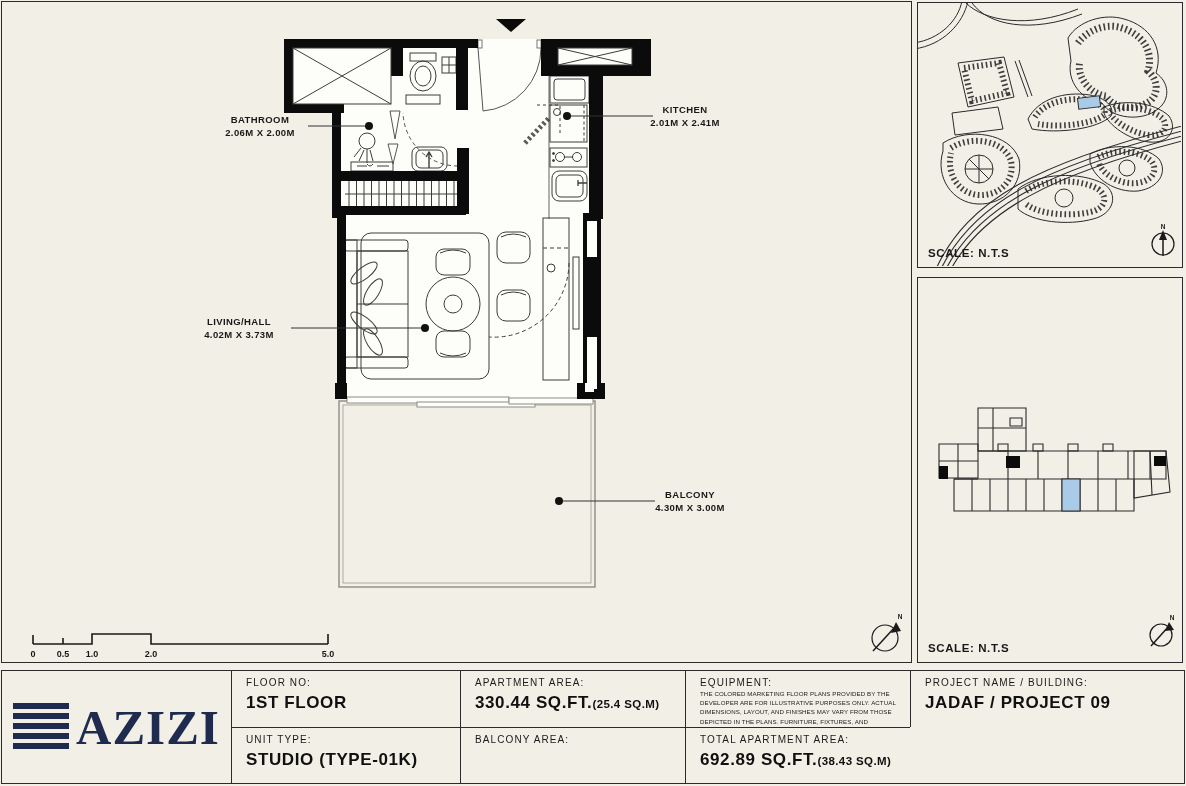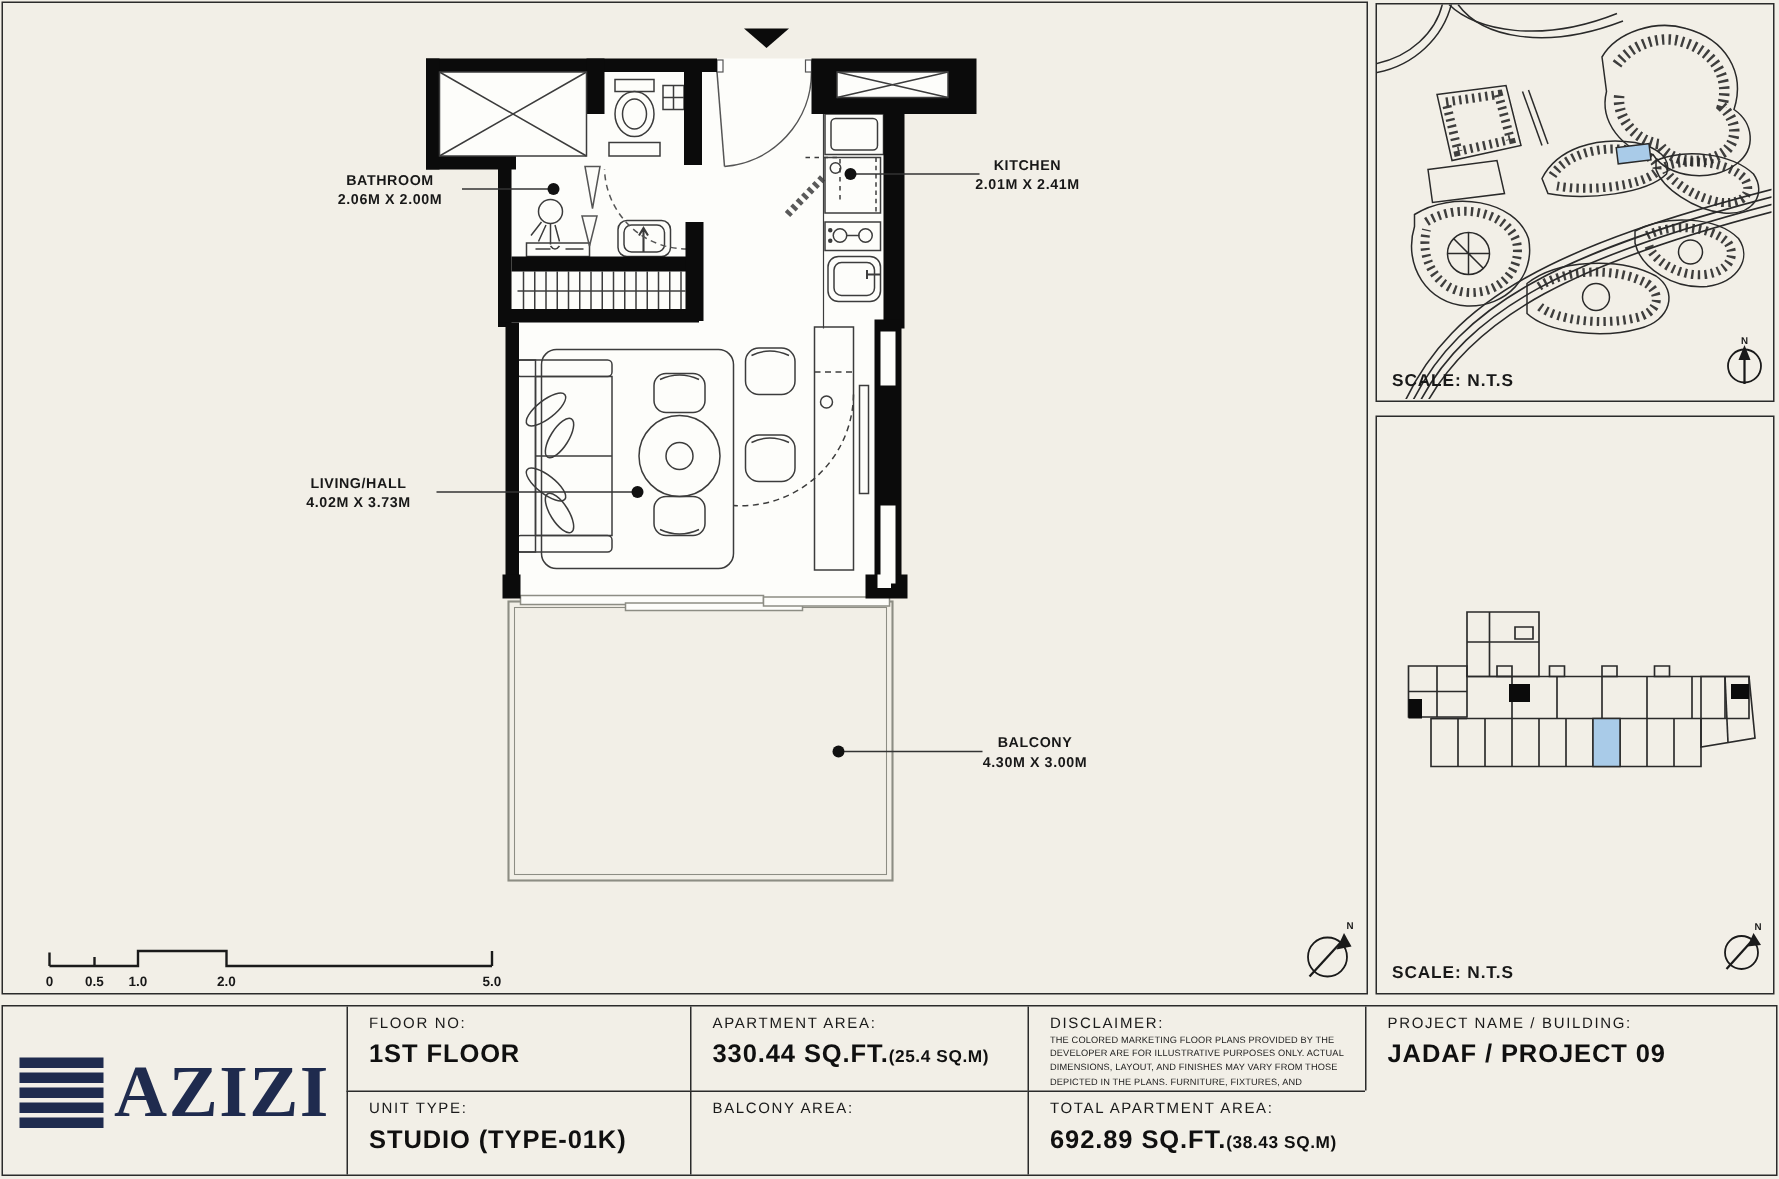--- a/index.html
+++ b/index.html
@@ -27,21 +27,21 @@
     display:grid;grid-template-columns:229px 229px 225px 225px 1fr;grid-template-rows:1fr 1fr;
   }
   .cell{border-left:1.6px solid #2b2b2b;padding:6px 14px 0 14px;box-sizing:border-box;overflow:hidden;}
   .cell.r2{border-top:1.6px solid #2b2b2b;}
   #logo-cell{grid-row:1 / span 2;border-left:none;display:flex;align-items:center;justify-content:center;padding:0;}
   .tb-label{font-size:10px;font-weight:400;letter-spacing:1.1px;color:#1a1a1a;margin-bottom:5px;}
   .tb-value{font-size:17px;font-weight:700;letter-spacing:.6px;color:#101010;white-space:nowrap;}
   .tb-metric{font-size:11.5px;font-weight:700;letter-spacing:.4px;}
   .disclaimer-text{font-size:6.15px;line-height:1.5;letter-spacing:.1px;font-weight:500;color:#1c1c1c;margin-top:-1px;}
   
-  #logo{display:flex;align-items:flex-end;gap:7px;}
+  #logo{display:flex;align-items:flex-start;gap:7px;}
   #logo-bars{display:flex;flex-direction:column;gap:3.5px;}
   #logo-bars span{display:block;width:56px;height:6.5px;background:#1f2b4e;}
   #logo-word{font-family:"Liberation Serif", serif;font-weight:700;font-size:49px;color:#1f2b4e;letter-spacing:1px;line-height:1;}
 </style>
 </head>
 <body>
 
 <div id="main-area" class="panel">
 <svg width="908" height="659" viewBox="1 1 908 659">
 
@@ -325,21 +325,21 @@
     <div class="tb-label">FLOOR NO:</div>
     <div class="tb-value">1ST FLOOR</div>
   </div>
 
   <div class="cell">
     <div class="tb-label">APARTMENT AREA:</div>
     <div class="tb-value"><span>330.44 SQ.FT.</span><span class="tb-metric">(25.4 SQ.M)</span></div>
   </div>
 
   <div class="cell">
-    <div class="tb-label" style="margin-bottom:2px">DISCLAIMER:</div>
+    <div class="tb-label" style="margin-bottom:2px">EQUIPMENT:</div>
     <div class="disclaimer-text">THE COLORED MARKETING FLOOR PLANS PROVIDED BY THE DEVELOPER ARE FOR ILLUSTRATIVE PURPOSES ONLY. ACTUAL DIMENSIONS, LAYOUT, AND FINISHES MAY VARY FROM THOSE DEPICTED IN THE PLANS. FURNITURE, FIXTURES, AND EQUIPMENT SHOWN IN THE PLANS ARE FOR DECORATIVE PURPOSES ONLY AND ARE NOT INCLUDED IN THE PURCHASE OR LEASE OF THE PROPERTY. THE DEVELOPER RESERVES THE RIGHT TO MAKE MODIFICATIONS, REVISIONS, AND CHANGES TO THE FLOOR PLANS, SPECIFICATIONS, AND FEATURES WITHOUT PRIOR NOTICE.</div>
   </div>
 
   <div class="cell">
     <div class="tb-label">PROJECT NAME / BUILDING:</div>
     <div class="tb-value">JADAF / PROJECT 09</div>
   </div>
 
   <div class="cell r2">
     <div class="tb-label">UNIT TYPE:</div>

